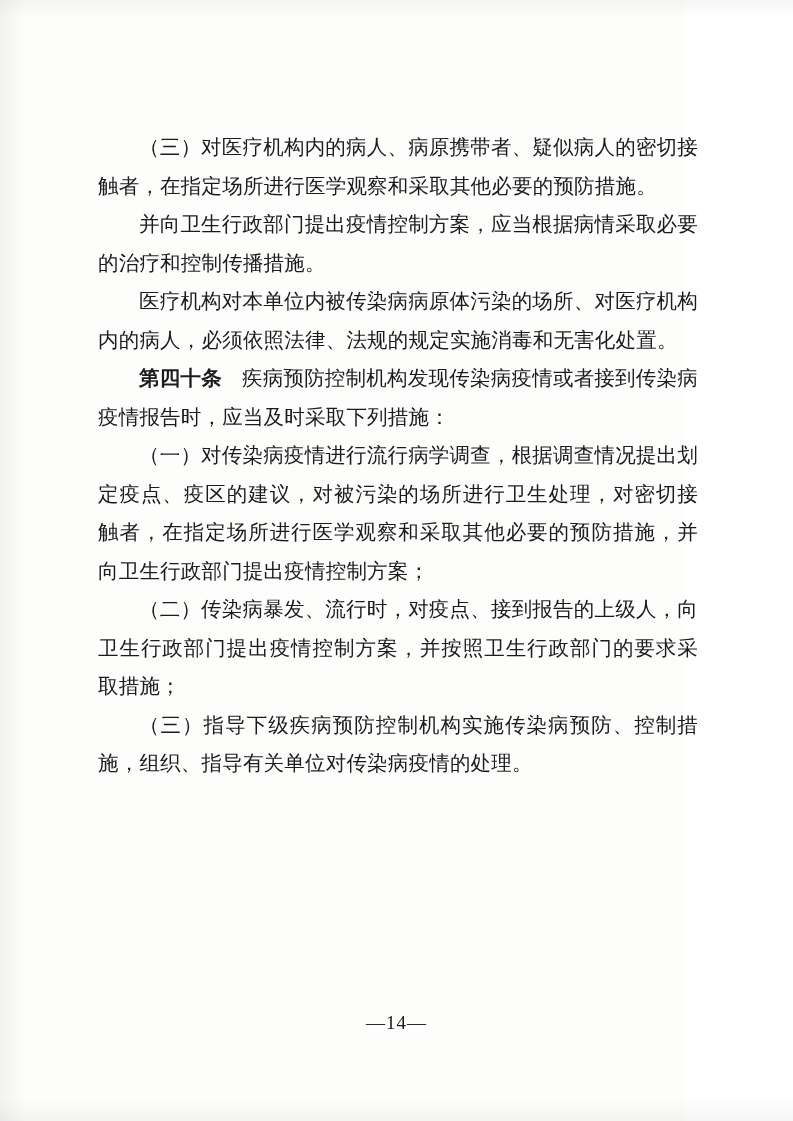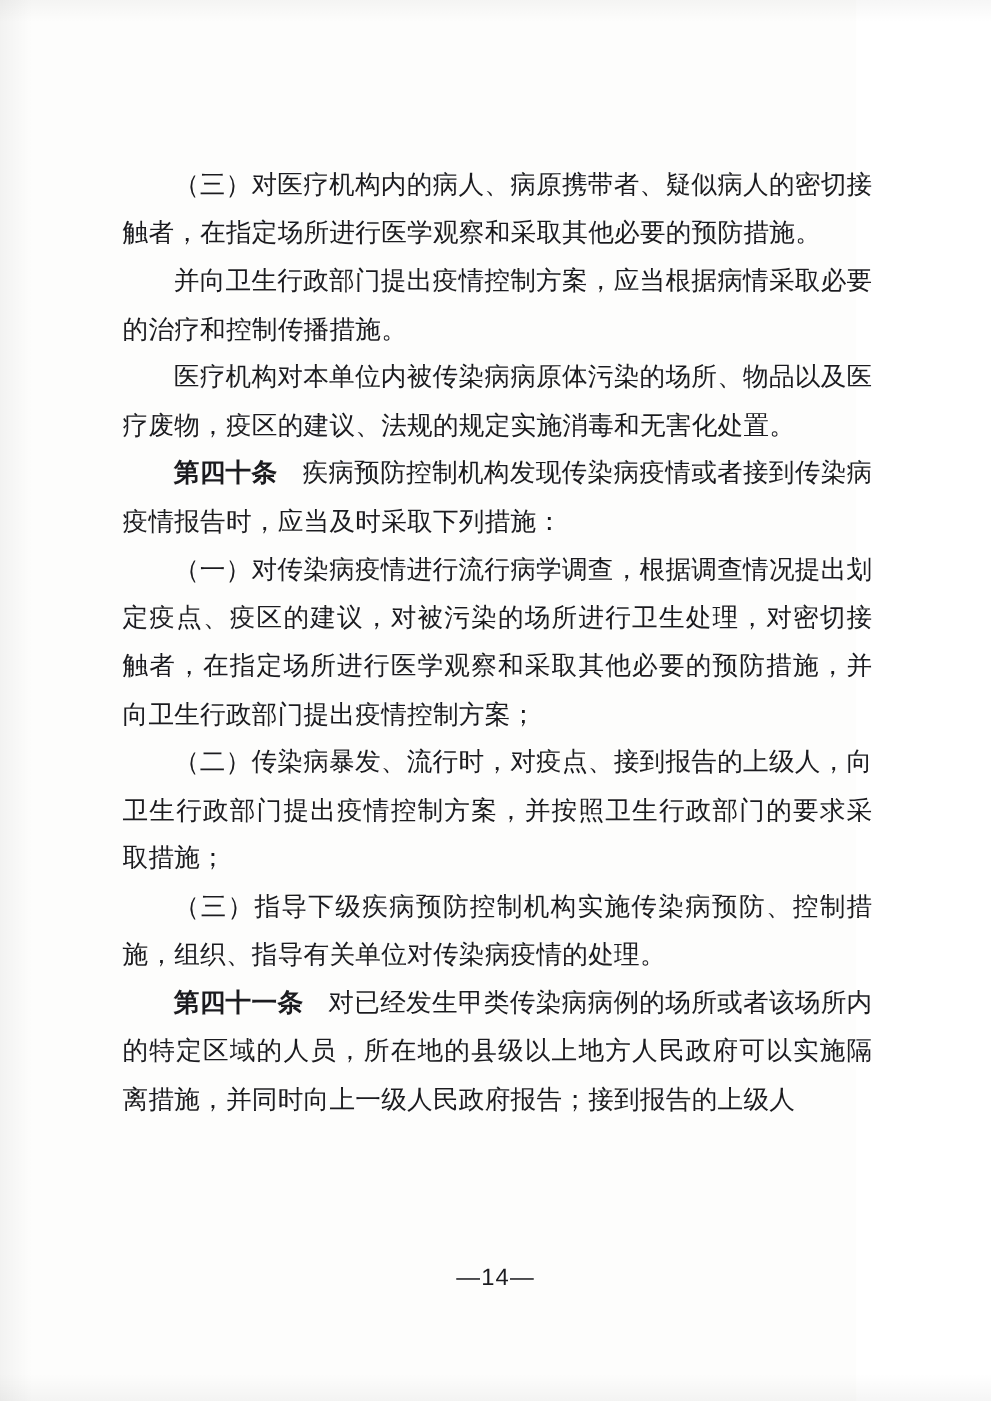--- a/index.html
+++ b/index.html
@@ -49,21 +49,21 @@
     position: absolute;
     left: 0;
     top: 1012px;
     width: 793px;
     text-align: center;
   }
   .footer .pagenum {
     font-size: 19px;
     color: #1b1b1f;
     letter-spacing: 1px;
-    font-family: Liberation Sans, sans-serif;
+    font-family: Liberation Serif, serif;
   }
   
   .edge-shadow-left {
     position: absolute;
     left: 0; top: 0;
     width: 26px; height: 1121px;
     background: linear-gradient(to right, rgba(0,0,0,0.045), rgba(0,0,0,0));
     pointer-events: none;
   }
   .edge-shadow-top {
@@ -90,31 +90,30 @@
   <div class="edge-shadow-left"></div>
   <div class="edge-shadow-bottom"></div>
 
   <div class="page-body">
 
     <p class="para">（三）对医疗机构内的病人、病原携带者、疑似病人的密切接触者，在指定场所进行医学观察和采取其他必要的预防措施。</p>
 
 
     <p class="para">并向卫生行政部门提出疫情控制方案，应当根据病情采取必要的治疗和控制传播措施。</p>
 
-    <p class="para">医疗机构对本单位内被传染病病原体污染的场所、物品以及医疗废物，疫区的建议、法规的规定实施消毒和无害化处置。</p>
+    <p class="para">医疗机构对本单位内被传染病病原体污染的场所、对医疗机构内的病人，必须依照法律、法规的规定实施消毒和无害化处置。</p>
 
     <p class="para"><span class="article-head">第四十条</span><span class="gap"></span><span>疾病预防控制机构发现传染病疫情或者接到传染病疫情报告时，应当及时采取下列措施：</span></p>
 
     <p class="para">（一）对传染病疫情进行流行病学调查，根据调查情况提出划定疫点、疫区的建议，对被污染的场所进行卫生处理，对密切接触者，在指定场所进行医学观察和采取其他必要的预防措施，并向卫生行政部门提出疫情控制方案；</p>
 
     <p class="para">（二）传染病暴发、流行时，对疫点、接到报告的上级人，向卫生行政部门提出疫情控制方案，并按照卫生行政部门的要求采取措施；</p>
 
     <p class="para">（三）指导下级疾病预防控制机构实施传染病预防、控制措施，组织、指导有关单位对传染病疫情的处理。</p>
 
-    <p class="para"><span class="article-head">第四十一条</span><span class="gap"></span><span>对已经发生甲类传染病病例的场所或者该场所内的特定区域的人员，所在地的县级以上地方人民政府可以实施隔离措施，并同时向上一级人民政府报告；接到报告的上级人</span></p>
 
   </div>
 
   <div class="footer">
     <span class="pagenum">—14—</span>
   </div>
 
 </div>
 
 </body></html>

